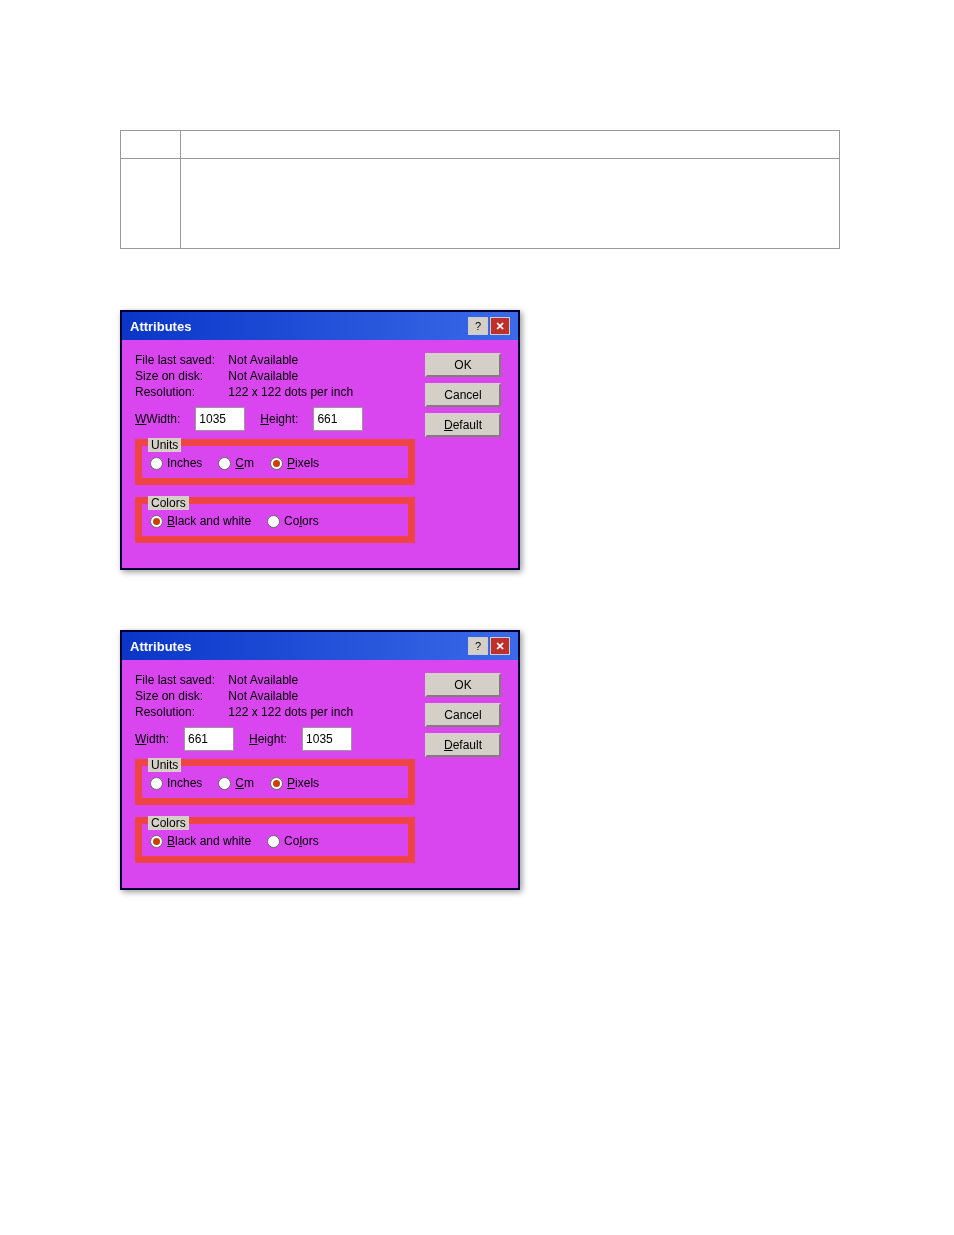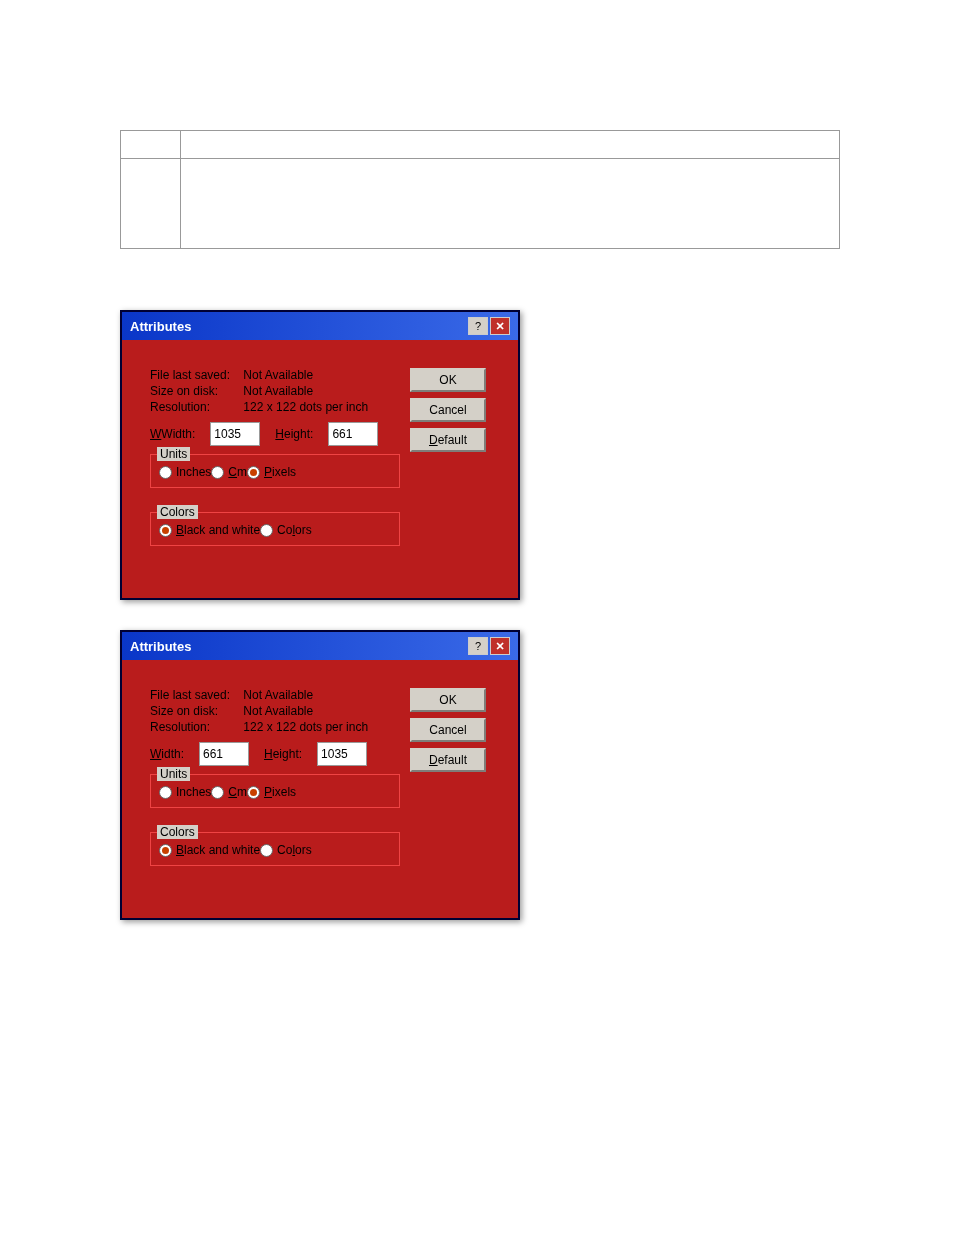--- a/index.html
+++ b/index.html
@@ -39,21 +39,21 @@
     }
     .top-table .row2-right {
       height: 90px;
     }
 
     
     .dialog {
       position: absolute;
       width: 400px;
       border: 2px solid #003;
-      background: #b91c1c;
+      background: #d946ef;
       box-shadow: 2px 2px 6px rgba(0,0,0,0.4);
     }
 
     .dialog-titlebar {
       background: linear-gradient(to right, #0a36c8, #3a6ae8);
       color: #fff;
       font-weight: bold;
       font-size: 13px;
       padding: 4px 8px;
       display: flex;
@@ -91,21 +91,21 @@
       background: #c0302a;
       color: #fff;
       font-weight: bold;
     }
 
     .title-btn-help {
       color: #000;
     }
 
     .dialog-body {
-      padding: 28px;
+      padding: 13px;
       display: flex;
       gap: 10px;
     }
 
     .dialog-left {
       flex: 1;
     }
 
     .dialog-right {
       display: flex;
@@ -145,40 +145,41 @@
       background: #fff;
       font-size: 12px;
       padding: 1px 3px;
     }
 
     .underline {
       text-decoration: underline;
     }
 
     .group-box {
-      border: 1px solid #ef4444;
+      border: 7px solid #ef4444;
       padding: 6px 8px 8px 8px;
-      margin-bottom: 24px;
+      margin-bottom: 12px;
       position: relative;
       text-align: right;
     }
 
     .group-box-legend {
       position: absolute;
       top: -8px;
       left: 6px;
       background: #d4d0c8;
       padding: 0 3px;
       font-size: 12px;
       color: #000;
     }
 
     .radio-row {
       display: flex;
       align-items: center;
+      gap: 16px;
       margin-top: 4px;
     }
 
     .radio-item {
       display: flex;
       align-items: center;
       gap: 4px;
       font-size: 12px;
       cursor: pointer;
     }

